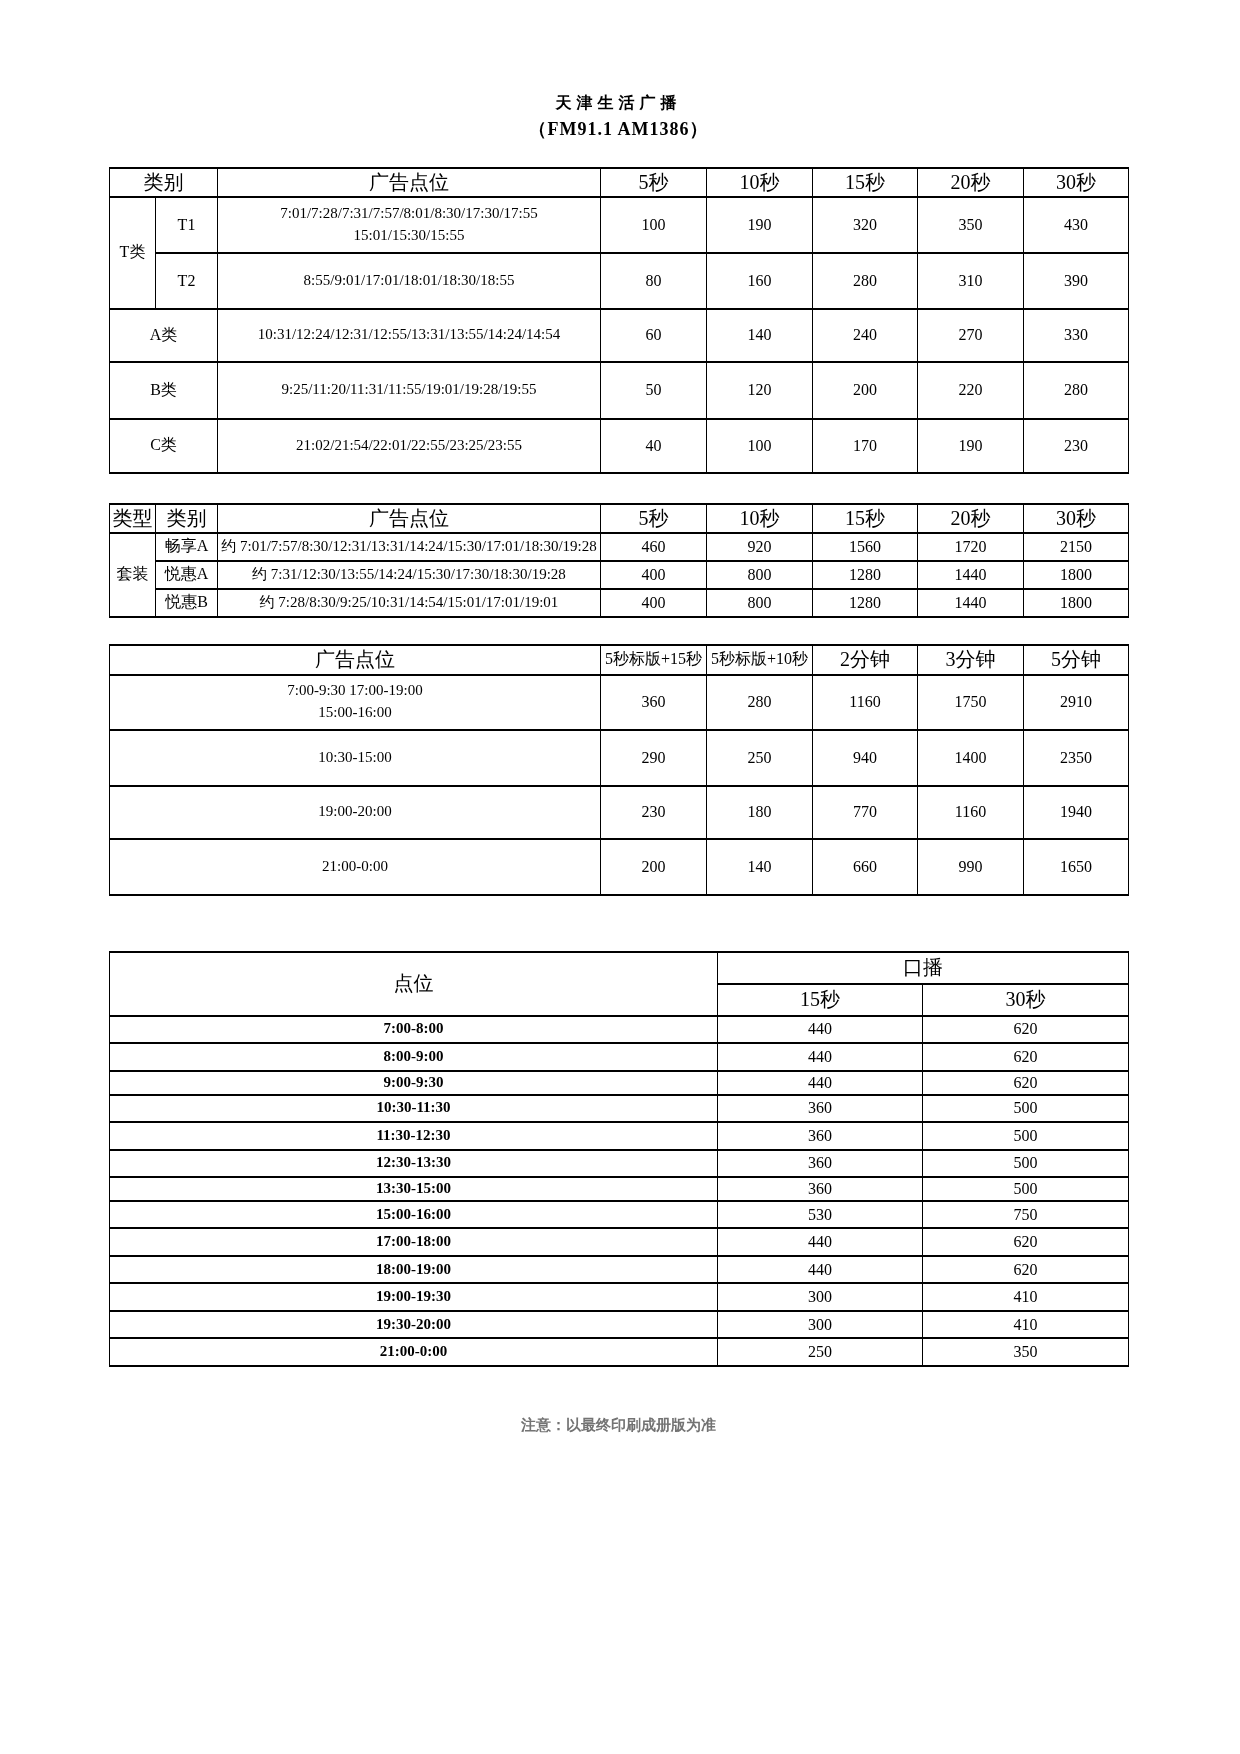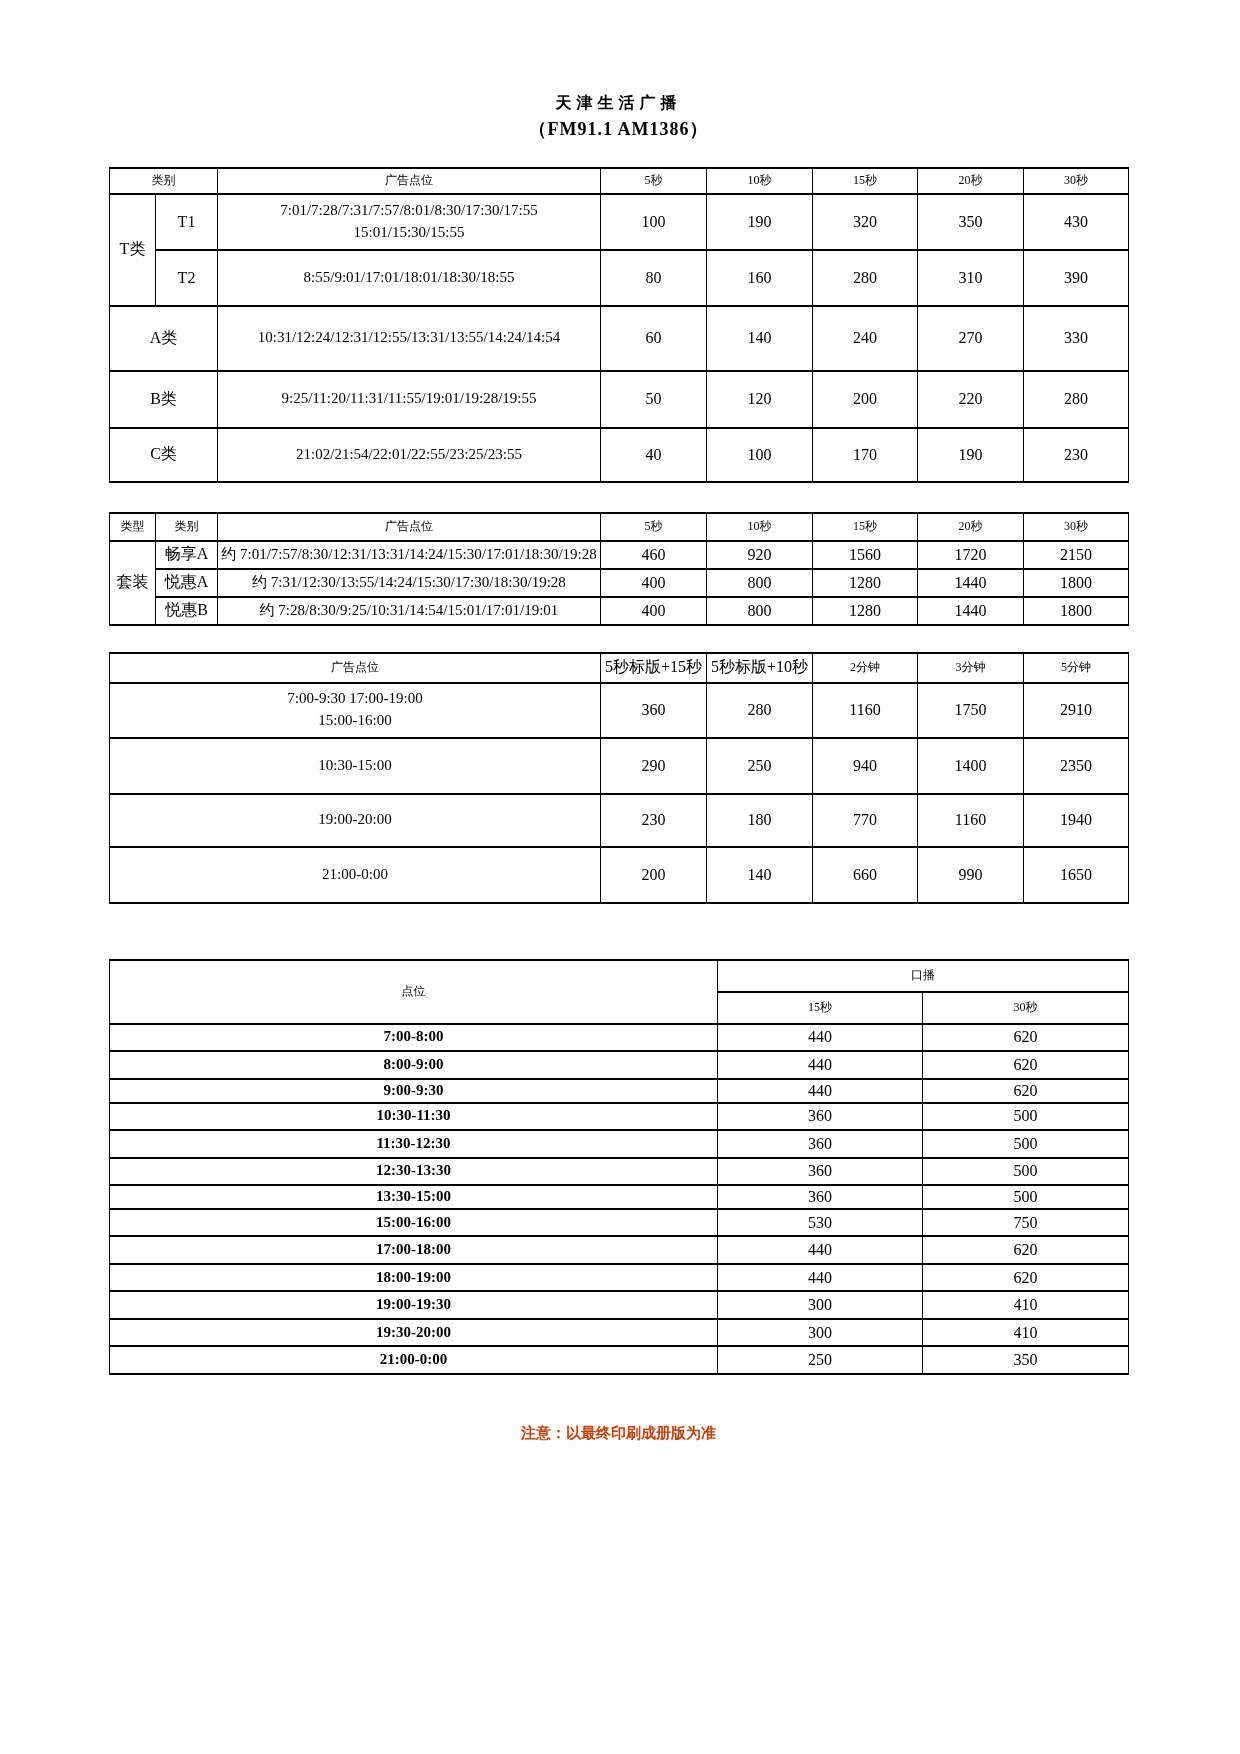--- a/index.html
+++ b/index.html
@@ -39,21 +39,21 @@
     border-top:2px solid #000;
     border-bottom:2px solid #000;
     text-align:center;
     vertical-align:middle;
     padding:0;
     font-weight:normal;
     overflow:hidden;
   }
   .slot{font-size:15px;line-height:1.45;}
   .num{font-size:16px;}
-  .hdr{font-size:12px;}
+  .hdr{font-size:20px;}
   .hdr-sm{font-size:16px;}
   .t1{margin-top:26px;}
   .t2{margin-top:29px;}
   .t3{margin-top:26px;}
   .t4{margin-top:55px;}
   .bold{font-weight:bold;}
   .note{
     margin-top:49px;
     text-align:center;
     font-family:"Liberation Sans","DejaVu Sans",sans-serif;
@@ -106,21 +106,21 @@
       </tr>
       <tr style="height:56px">
         <td>T2</td>
         <td class="slot">8:55/9:01/17:01/18:01/18:30/18:55</td>
         <td class="num">80</td>
         <td class="num">160</td>
         <td class="num">280</td>
         <td class="num">310</td>
         <td class="num">390</td>
       </tr>
-      <tr style="height:65px">
+      <tr style="height:53px">
         <td colspan="2">A类</td>
         <td class="slot">10:31/12:24/12:31/12:55/13:31/13:55/14:24/14:54</td>
         <td class="num">60</td>
         <td class="num">140</td>
         <td class="num">240</td>
         <td class="num">270</td>
         <td class="num">330</td>
       </tr>
       <tr style="height:57px">
         <td colspan="2">B类</td>
@@ -328,16 +328,16 @@
         <td class="num">410</td>
       </tr>
       <tr style="height:27.5px">
         <td class="slot bold">21:00-0:00</td>
         <td class="num">250</td>
         <td class="num">350</td>
       </tr>
     </tbody>
       </table>
 
-    <div class="note" style="color: #c2410c;">注意：以最终印刷成册版为准</div>
+    <div class="note" style="color: #737373;">注意：以最终印刷成册版为准</div>
 
   </div>
 </div>
 
 </body></html>

